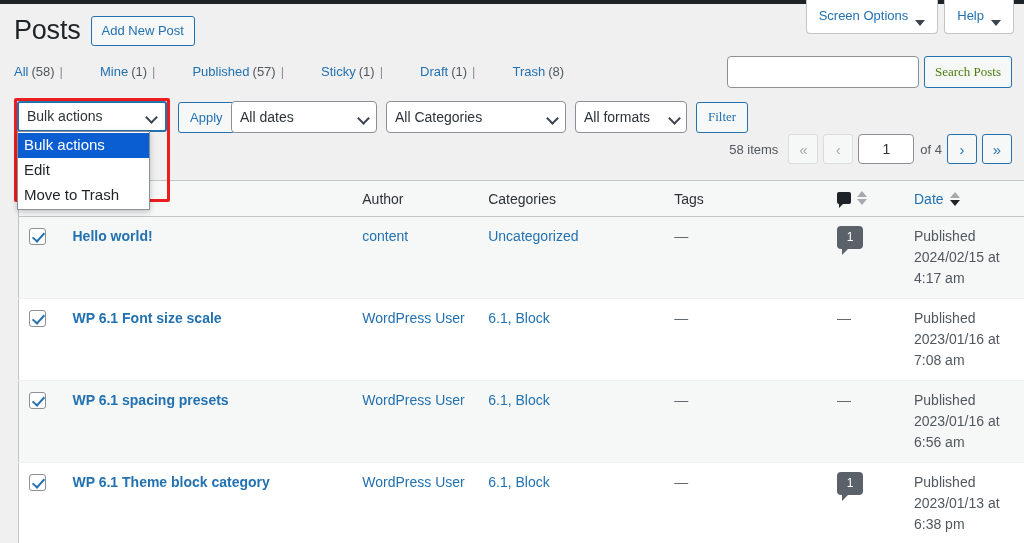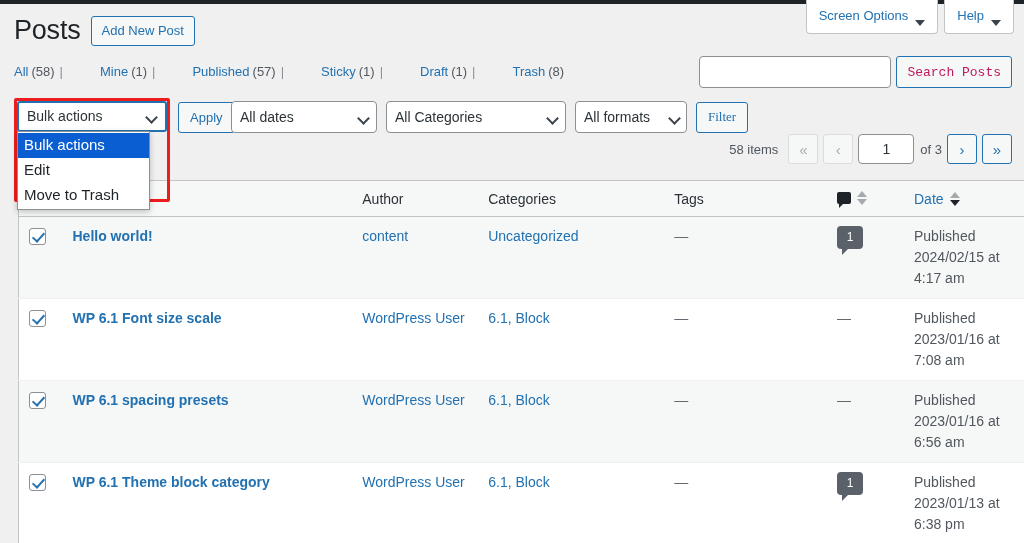--- a/index.html
+++ b/index.html
@@ -115,27 +115,27 @@
     padding: 0 8px;
     font-size: 14px;
     font-family: "Liberation Sans", sans-serif;
     color: #2c3338;
     box-shadow: 0 0 0 transparent;
   }
   .button-secondary {
     background: #f6f7f7;
     border: 1px solid #2271b1;
     border-radius: 3px;
-    color: #be185d;
+    color: #4d7c0f;
     font-size: 13px;
     height: 32px;
     padding: 0 10px;
     cursor: pointer;
     white-space: nowrap;
-    font-family: Liberation Mono, monospace;
+    font-family: Liberation Serif, serif;
   }
 
   
   .subsubsub {
     list-style: none;
     margin: 11px 0 0 0;
     padding: 0;
     font-size: 13px;
     color: #50575e;
     line-height: 2;
@@ -574,21 +574,21 @@
   </span>
   <button class="filter-button">Filter</button>
 </div>
 
 <div class="tablenav-pages">
   <span class="displaying-num">58 items</span>
   <span class="page-btn disabled">«</span>
   <span class="page-btn disabled">‹</span>
   <span class="paging-input">
     <input class="current-page" type="text" value="1" style="">
-    <span class="total-pages">of 3</span>
+    <span class="total-pages">of 4</span>
   </span>
   <span class="page-btn">›</span>
   <span class="page-btn">»</span>
 </div>
 
 <table class="wp-list-table">
   <thead>
     <tr>
       <th class="col-cb">
         <input class="cb" type="checkbox" style="">

